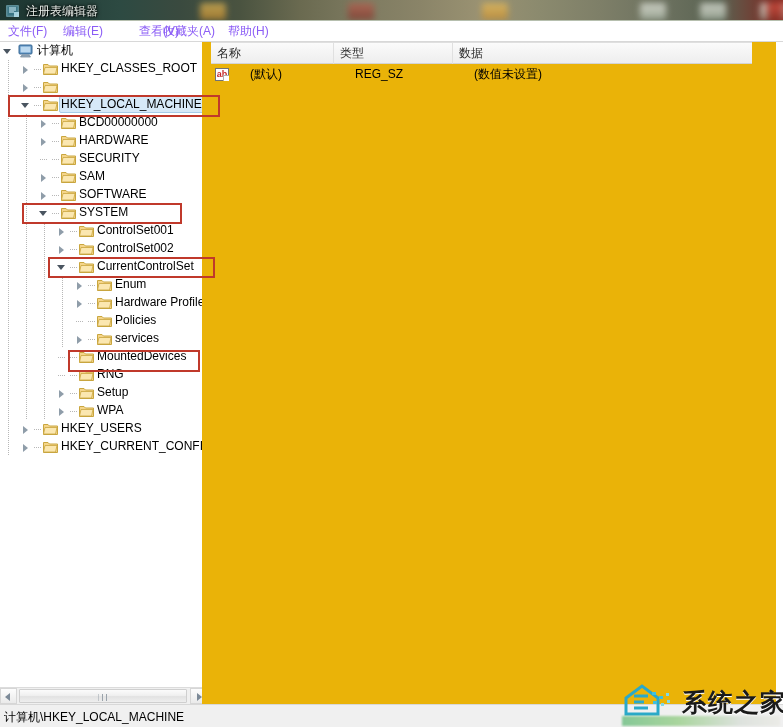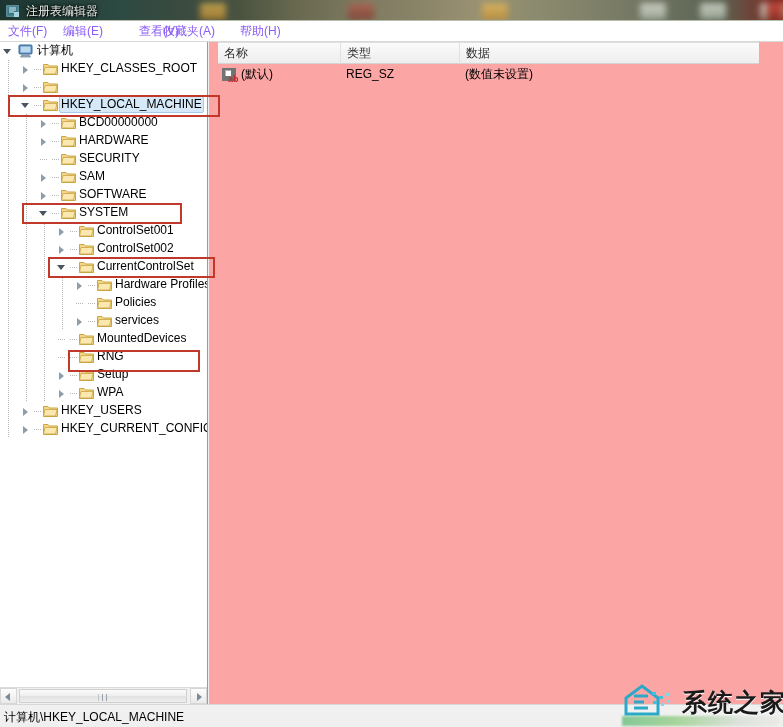--- a/index.html
+++ b/index.html
@@ -176,46 +176,46 @@
     border: 1px solid #cfcfcf; border-radius: 1px;
   }
   .hs-grip {
     position: absolute; left: 50%; top: 4px; transform: translateX(-50%);
     width: 9px; height: 7px;
     background: repeating-linear-gradient(90deg,#9aa3ab 0 1px,transparent 1px 4px);
   }
 
   
   .list-panel {
-    position: absolute; left: 209px; top: 0; width: 574px; height: 662px;
-    background: #fca5a5;
+    position: absolute; left: 202px; top: 0; width: 574px; height: 662px;
+    background: #eab308;
   }
   .list-header {
     position: absolute; left: 9px; top: 0; width: 541px; height: 22px;
     background: linear-gradient(180deg,#fbfbfb 0%,#f4f4f4 50%,#eeeeee 100%);
     border-bottom: 1px solid #d4d4d4;
     border-top: 1px solid #dfdfdf;
   }
   .col-head {
     position: absolute; top: 0; height: 21px; line-height: 21px;
     font-size: 12px; color: #2b2b2b; padding-left: 6px;
     border-right: 1px solid #e0e0e0;
     cursor: default;
   }
   .list-row {
     position: absolute; left: 9px; top: 23px; width: 541px; height: 19px;
     cursor: default;
   }
   .cell {
     position: absolute; top: 0; height: 19px; line-height: 19px;
-    font-size: 12px; color: #000; white-space: nowrap;
+    font-size: 12px; color: #000; white-space: nowrap; margin-left: 16px;
   }
   .ab-icon {
     position: absolute; left: 4px; top: 3px; width: 14px; height: 13px;
-    background: #ffffff; border: 6px solid #737373;
+    background: #ffffff; border: 1px solid #737373;
     font-size: 9px; line-height: 11px; color: #c62828; font-weight: bold;
     text-align: center; font-family: "Liberation Sans", sans-serif;
   }
   .ab-icon::after {
     content: ""; position: absolute; right: -1px; bottom: -1px;
     width: 5px; height: 5px; background: #ffffff;
     border-left: 1px solid #b0b0b0; border-top: 1px solid #b0b0b0;
   }
 
   
@@ -283,21 +283,21 @@
     </span>
     <span class="tb-title">注册表编辑器</span>
     <div class="tb-bottomline"></div>
   </div>
 
   <div class="menubar">
     <div class="menu-item" style="left:6px;">文件(F)</div>
     <div class="menu-item" style="left:47px;margin-left:14px;">编辑(E)</div>
     <div class="menu-item" style="left:110px;margin-left:27px;">查看(V)</div>
     <div class="menu-item" style="left:161px;">收藏夹(A)</div>
-    <div class="menu-item" style="left:238px;">帮助(H)</div>
+    <div class="menu-item" style="left:226px;">帮助(H)</div>
   </div>
 
   <div class="content">
 
     <div class="tree-panel">
       <div class="tree-scrollarea" id="tree-rows">
           <div class="tree-row"><span class="tw expanded"></span><span class="computer"><svg width="17" height="14" viewBox="0 0 17 14">
                 <rect x="2" y="1" width="13" height="9" rx="1" fill="#5a8fc0" stroke="#3a6a96" stroke-width="1"></rect>
                 <rect x="3.5" y="2.5" width="10" height="6" fill="#bcd9f0"></rect>
                 <path d="M5 11 h7 l1.5 2 h-10 Z" fill="#9fb3c4" stroke="#6a7d8c" stroke-width=".7"></path>
@@ -343,20 +343,24 @@
                 <path d="M2 5.5 L14 5.5 L12.5 12 L0.5 12 Z" fill="#fbe7b0" stroke="#c9a63f" stroke-width=".8"></path>
               </svg></span><span class="lbl">ControlSet001</span></div>
           <div class="tree-row"><span class="vline l"></span><span class="vline l"></span><span class="vline l"></span><span class="tw collapsed"></span><span class="connector"></span><span class="folder"><svg width="15" height="13" viewBox="0 0 15 13">
                 <path d="M0.5 2.5 L5 2.5 L6.5 4 L14.5 4 L14.5 12.5 L0.5 12.5 Z" fill="#f5d58a" stroke="#c9a63f" stroke-width="1"></path>
                 <path d="M2 5.5 L14 5.5 L12.5 12 L0.5 12 Z" fill="#fbe7b0" stroke="#c9a63f" stroke-width=".8"></path>
               </svg></span><span class="lbl">ControlSet002</span></div>
           <div class="tree-row"><span class="vline l"></span><span class="vline l"></span><span class="vline l"></span><span class="tw expanded"></span><span class="connector"></span><span class="folder"><svg width="15" height="13" viewBox="0 0 15 13">
                 <path d="M0.5 2.5 L5 2.5 L6.5 4 L14.5 4 L14.5 12.5 L0.5 12.5 Z" fill="#f5d58a" stroke="#c9a63f" stroke-width="1"></path>
                 <path d="M2 5.5 L14 5.5 L12.5 12 L0.5 12 Z" fill="#fbe7b0" stroke="#c9a63f" stroke-width=".8"></path>
               </svg></span><span class="lbl">CurrentControlSet</span></div>
+          <div class="tree-row"><span class="vline l"></span><span class="vline l"></span><span class="vline l"></span><span class="vline l"></span><span class="tw collapsed"></span><span class="connector"></span><span class="folder"><svg width="15" height="13" viewBox="0 0 15 13">
+                <path d="M0.5 2.5 L5 2.5 L6.5 4 L14.5 4 L14.5 12.5 L0.5 12.5 Z" fill="#f5d58a" stroke="#c9a63f" stroke-width="1"></path>
+                <path d="M2 5.5 L14 5.5 L12.5 12 L0.5 12 Z" fill="#fbe7b0" stroke="#c9a63f" stroke-width=".8"></path>
+              </svg></span><span class="lbl">Enum</span></div>
           <div class="tree-row"><span class="vline l"></span><span class="vline l"></span><span class="vline l"></span><span class="vline l"></span><span class="tw collapsed"></span><span class="connector"></span><span class="folder"><svg width="15" height="13" viewBox="0 0 15 13">
                 <path d="M0.5 2.5 L5 2.5 L6.5 4 L14.5 4 L14.5 12.5 L0.5 12.5 Z" fill="#f5d58a" stroke="#c9a63f" stroke-width="1"></path>
                 <path d="M2 5.5 L14 5.5 L12.5 12 L0.5 12 Z" fill="#fbe7b0" stroke="#c9a63f" stroke-width=".8"></path>
               </svg></span><span class="lbl">Hardware Profiles</span></div>
           <div class="tree-row"><span class="vline l"></span><span class="vline l"></span><span class="vline l"></span><span class="vline l"></span><span class="tw dotted"></span><span class="connector"></span><span class="folder"><svg width="15" height="13" viewBox="0 0 15 13">
                 <path d="M0.5 2.5 L5 2.5 L6.5 4 L14.5 4 L14.5 12.5 L0.5 12.5 Z" fill="#f5d58a" stroke="#c9a63f" stroke-width="1"></path>
                 <path d="M2 5.5 L14 5.5 L12.5 12 L0.5 12 Z" fill="#fbe7b0" stroke="#c9a63f" stroke-width=".8"></path>
               </svg></span><span class="lbl">Policies</span></div>
           <div class="tree-row"><span class="vline l"></span><span class="vline l"></span><span class="vline l"></span><span class="vline l"></span><span class="tw collapsed"></span><span class="connector"></span><span class="folder"><svg width="15" height="13" viewBox="0 0 15 13">
                 <path d="M0.5 2.5 L5 2.5 L6.5 4 L14.5 4 L14.5 12.5 L0.5 12.5 Z" fill="#f5d58a" stroke="#c9a63f" stroke-width="1"></path>

